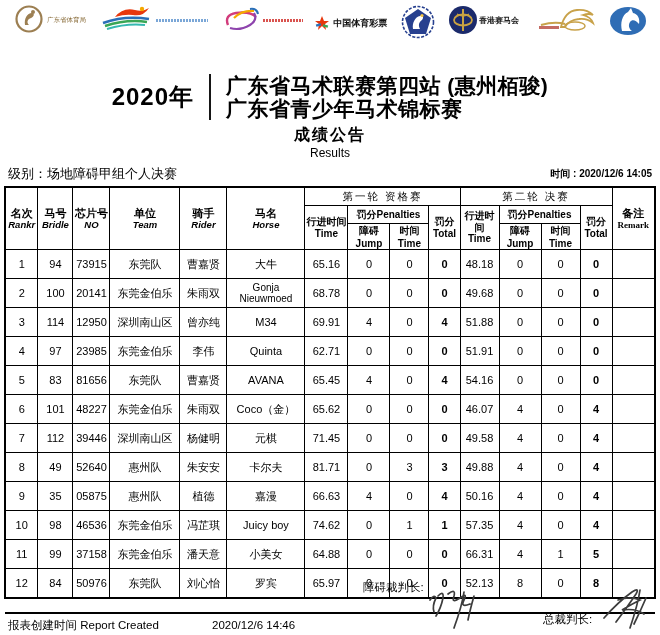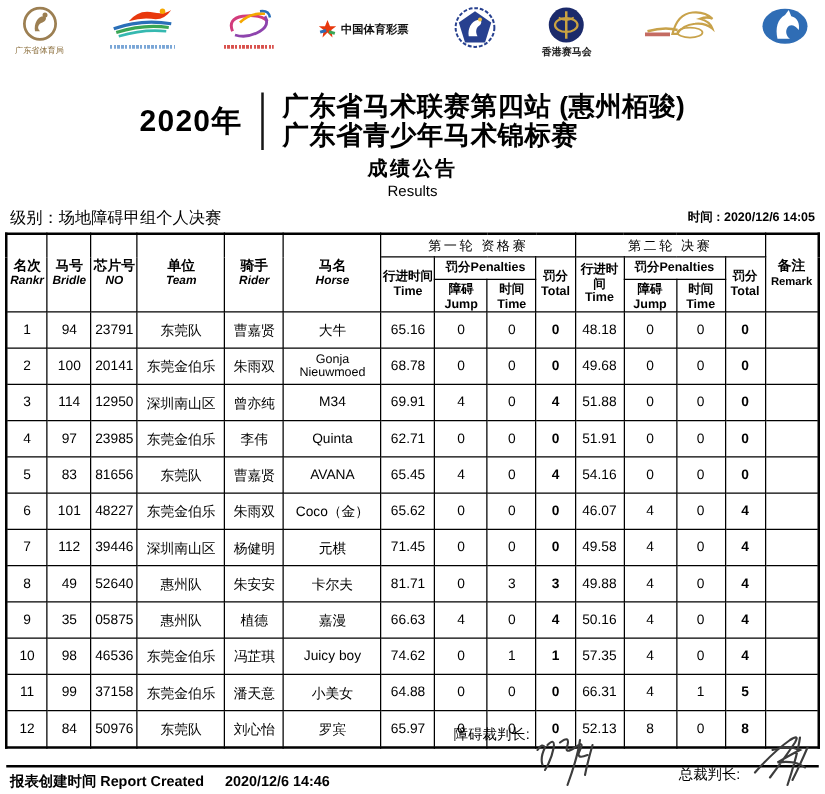--- a/index.html
+++ b/index.html
@@ -1,21 +1,21 @@
 <!DOCTYPE html>
 <html><head>
 <meta charset="utf-8">
 <style>
   html,body{margin:0;padding:0;}
   body{width:660px;height:635px;background:#fff;font-family:"Liberation Sans","DejaVu Sans",sans-serif;color:#000;}
   .page{position:relative;width:660px;height:635px;overflow:hidden;background:#fff;border-radius:11px;}
 
   
   .logos{height:48px;display:flex;justify-content:space-between;align-items:flex-start;padding:5px 12px 0 12px;}
-  .logo{display:flex;flex-direction:column;align-items:center;gap:1px;}
+  .logo{display:flex;flex-direction:row;align-items:center;gap:1px;}
   .logo .cap{font-size:6.5px;color:#8a6d3b;white-space:nowrap;}
   .logo .cap-dark{font-size:8px;color:#222;font-weight:bold;white-space:nowrap;}
   .lottery{flex-direction:row;align-items:center;gap:3px;margin-top:10px;}
   .lottery .cap-lot{font-size:9px;font-weight:bold;color:#111;white-space:nowrap;}
   .tiny-bar{height:3px;width:52px;background:repeating-linear-gradient(90deg,#7ba7d7 0 2px,#fff 2px 3px);margin-top:2px;}
   .tiny-bar.red{background:repeating-linear-gradient(90deg,#d9534f 0 2px,#fff 2px 3px);width:40px;}
 
   
   .title-block{display:flex;justify-content:center;align-items:center;gap:15px;margin-top:21px;}
   .year{font-size:24px;font-weight:bold;letter-spacing:1px;}
@@ -31,29 +31,29 @@
 
   
   table{border-collapse:collapse;table-layout:fixed;width:650px;margin:3px auto 0 auto;border:2px solid #000;}
   th,td{border:1px solid #000;text-align:center;padding:0;overflow:hidden;vertical-align:middle;}
   thead th{font-weight:bold;}
   .grp{height:17px;font-size:10.5px;font-weight:normal;letter-spacing:2px;}
   .h2 th{height:17px;}
   .h3 th{height:16px;font-size:10px;}
   .cn{font-size:11px;line-height:1.15;}
   .en{font-size:9.5px;line-height:1.1;font-style:italic;}
-  .en-serif{font-family:Liberation Sans, sans-serif;font-size:9px;}
+  .en-serif{font-family:Liberation Serif, serif;font-size:9px;}
   .sub{font-size:10px;line-height:1.15;}
   tbody td{height:28px;font-size:11px;}
   tbody td.b{font-weight:bold;}
   tbody td.horse-sm{font-size:10px;}
 
   
   .footline{height:2px;background:#000;margin:13px 5px 0 5px;}
-  .footer{display:flex;align-items:baseline;margin:4px 0 0 8px;font-weight:bold;font-size:11.5px;}
+  .footer{display:flex;align-items:baseline;margin:4px 0 0 8px;font-weight:normal;font-size:11.5px;gap:32px;}
   .footer .rlabel{width:172px;}
   .judge-label{position:absolute;font-size:11.5px;}
   .sig{position:absolute;}
 </style>
 </head>
 <body>
 <div class="page">
 
   <div class="logos">
     <div class="logo">
@@ -219,21 +219,21 @@
         <th>障碍Jump</th>
         <th>时间Time</th>
         <th>障碍Jump</th>
         <th>时间Time</th>
       </tr>
     </thead>
     <tbody>
         <tr>
           <td>1</td>
           <td>94</td>
-          <td>23791</td>
+          <td>73915</td>
           <td>东莞队</td>
           <td>曹嘉贤</td>
           <td>大牛</td>
           <td>65.16</td>
           <td>0</td>
           <td>0</td>
           <td class="b">0</td>
           <td>48.18</td>
           <td>0</td>
           <td>0</td>

